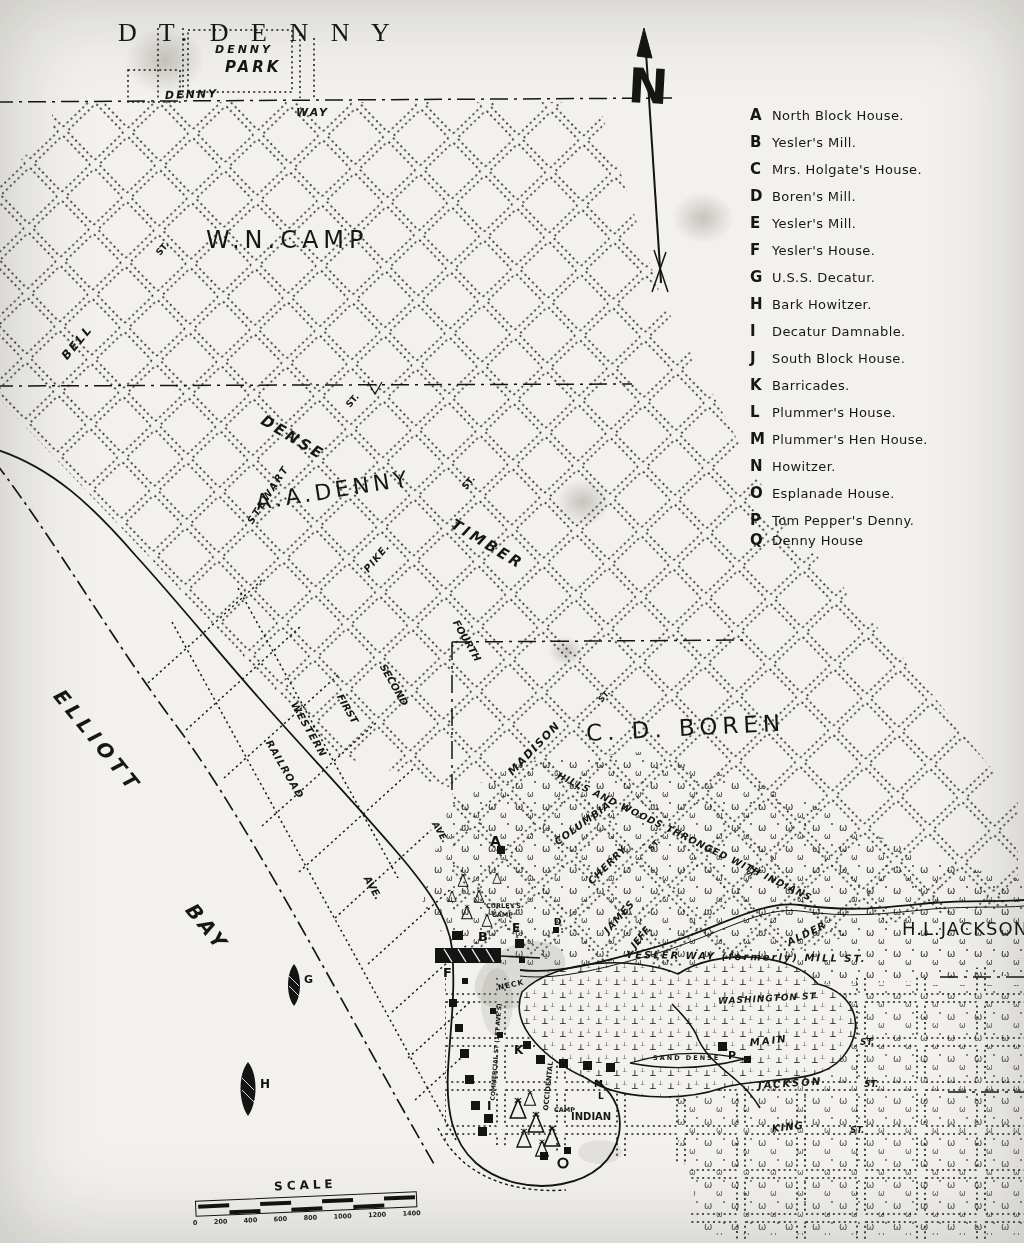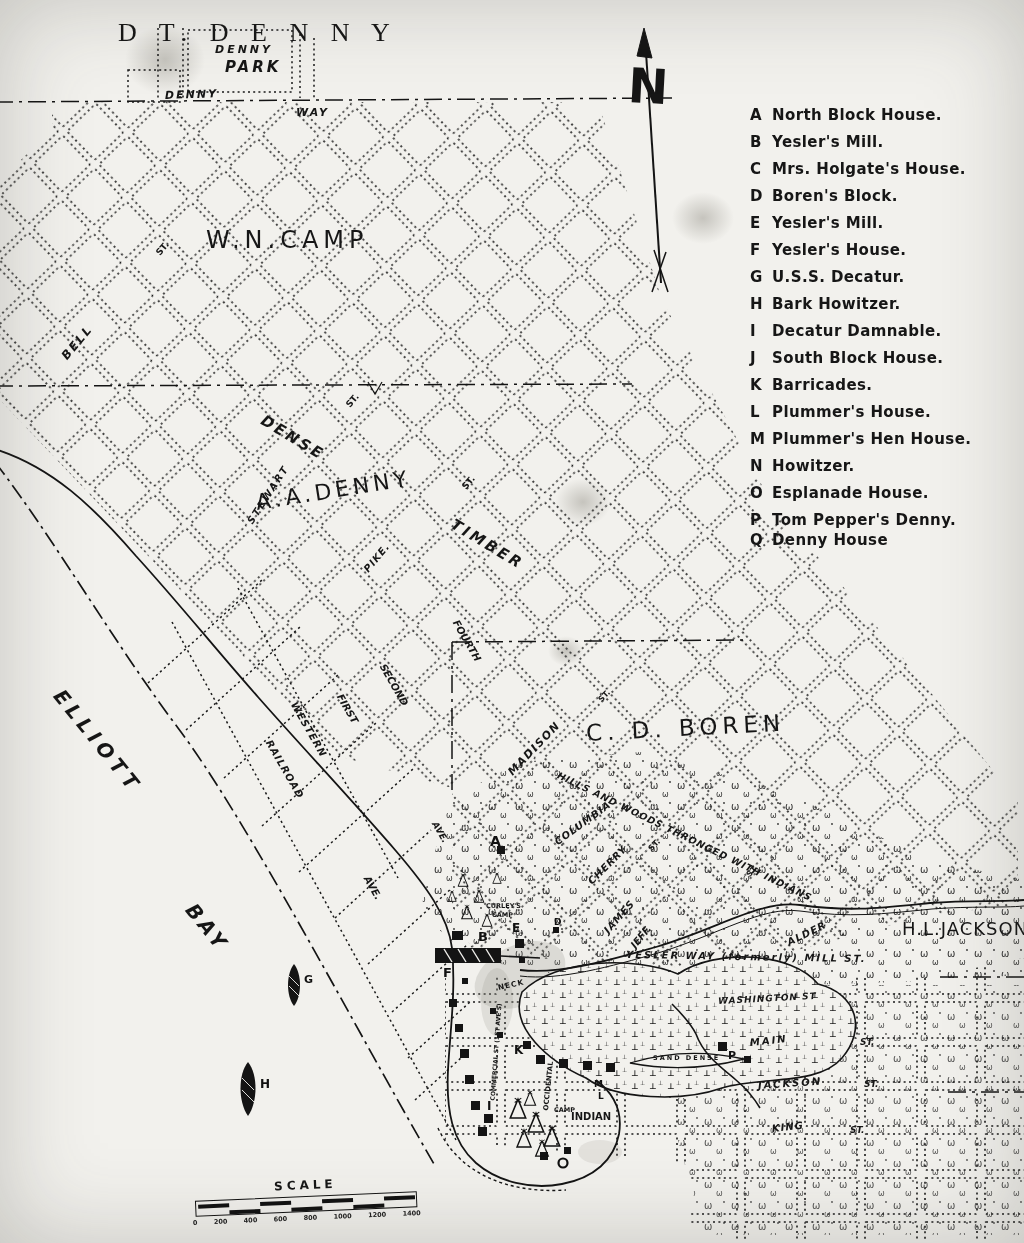--- a/index.html
+++ b/index.html
@@ -10,21 +10,21 @@
   .lbl{position:absolute;white-space:nowrap;color:#161616;font-weight:600;
        transform-origin:0 50%;line-height:1;}
   .ctr{transform-origin:center center;}
   .mk{position:absolute;font-weight:700;color:#111;line-height:1;}
   .stain{position:absolute;border-radius:50%;pointer-events:none;
        background:radial-gradient(closest-side,rgba(125,122,112,.38),rgba(125,122,112,0));}
   
   #legend{position:absolute;left:750px;top:106px;width:278px;}
   .lg-row{display:flex;align-items:baseline;margin-bottom:9px;}
   .lg-key{width:22px;font-size:15px;font-weight:700;flex:0 0 22px;}
-  .lg-lab{font-size:15px;font-weight:700;letter-spacing:.4px;}
+  .lg-lab{font-size:13px;font-weight:400;letter-spacing:.4px;}
   
   #scalebox{position:absolute;left:190px;top:1178px;width:232px;transform:rotate(-2.5deg);}
   #scale-title{text-align:center;font-size:12px;font-weight:700;letter-spacing:4px;}
   .sbar{display:flex;width:217px;margin:3px auto 0;}
   .sbar div{height:4px;flex:1;}
   .sb-wrap{border:1.5px solid #111;width:220px;margin:4px auto 0;}
   .sticks{display:flex;justify-content:space-between;width:228px;margin:2px auto 0;
           font-size:6.5px;font-weight:700;color:#222;}
   #compassN{position:absolute;left:628px;top:62px;font-size:48px;font-weight:600;
             transform:rotate(3deg);line-height:1;}
@@ -277,21 +277,21 @@
     <div class="lg-row">
         <span class="lg-key">B</span>
         <span class="lg-lab">Yesler's Mill.</span>
       </div>
     <div class="lg-row">
         <span class="lg-key">C</span>
         <span class="lg-lab">Mrs. Holgate's House.</span>
       </div>
     <div class="lg-row">
         <span class="lg-key">D</span>
-        <span class="lg-lab">Boren's Block.</span>
+        <span class="lg-lab">Boren's Mill.</span>
       </div>
     <div class="lg-row">
         <span class="lg-key">E</span>
         <span class="lg-lab">Yesler's Mill.</span>
       </div>
     <div class="lg-row">
         <span class="lg-key">F</span>
         <span class="lg-lab">Yesler's House.</span>
       </div>
     <div class="lg-row">

